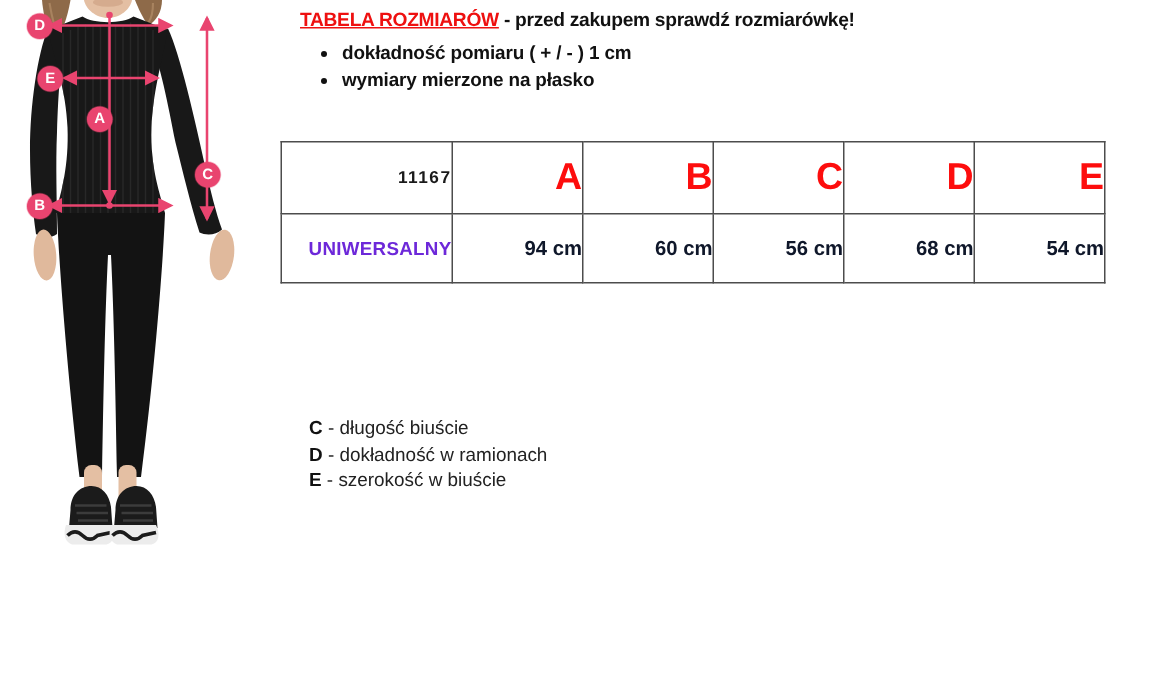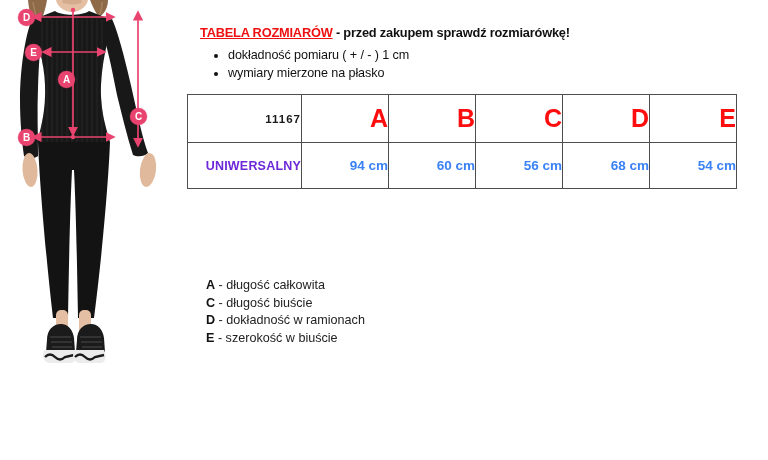--- a/index.html
+++ b/index.html
@@ -10,35 +10,35 @@
   
   .model-figure{position:absolute;left:0;top:0;width:170px;height:460px;}
   .model-figure svg{position:absolute;left:0;top:0;}
   .marker{
     position:absolute;width:17px;height:17px;border-radius:50%;
     background:#e9446f;color:#fff;font-weight:bold;font-size:10px;
     display:flex;align-items:center;justify-content:center;line-height:1;
     box-shadow:0 0 0 0.5px rgba(233,68,111,.35);
   }
   
-  .header-block{position:absolute;left:200px;top:24px;width:560px;}
+  .header-block{position:absolute;left:200px;top:4px;width:560px;}
   .title-line{font-size:12.8px;font-weight:bold;letter-spacing:-0.2px;line-height:17px;}
   .title-red{color:#ee1010;text-decoration:underline;}
   ul.bullets{margin:5px 0 0 0;padding-left:28px;list-style:disc;}
-  ul.bullets li{font-size:12.6px;font-weight:normal;line-height:18px;letter-spacing:-0.1px;}
+  ul.bullets li{font-size:12.6px;font-weight:bold;line-height:18px;letter-spacing:-0.1px;}
   
   table.size-table{position:absolute;left:187px;top:94px;border-collapse:collapse;table-layout:fixed;}
   table.size-table td{
     border:1.6px solid #4d4d4d;text-align:right;vertical-align:middle;
     background:#fff;padding:0;
   }
   td.model-no{width:113px;height:47px;font-size:11.5px;font-weight:bold;letter-spacing:1px;color:#1a1a1a;}
   td.col-letter{width:86px;height:47px;font-size:25px;font-weight:bold;color:#fd0d0d;}
   td.size-name{height:45px;font-size:12.5px;font-weight:bold;color:#6d28d9;letter-spacing:0.2px;}
-  td.value{height:45px;font-size:13.5px;font-weight:bold;color:#3b82f6;}
+  td.value{height:45px;font-size:13.5px;font-weight:bold;color:#0f172a;}
   
   .legend{position:absolute;left:206px;top:277px;}
   .legend-line{font-size:12.6px;line-height:17.6px;color:#222;}
   .legend-line b{color:#111;}
 </style>
 </head>
 <body>
 
 <div class="stage">
 
@@ -167,19 +167,18 @@
         <td class="value">94 cm</td>
         <td class="value">60 cm</td>
         <td class="value">56 cm</td>
         <td class="value">68 cm</td>
         <td class="value">54 cm</td>
       </tr>
     </tbody>
   </table>
 
   <div class="legend">
-    <div class="legend-line"><b>A</b><span> - długość całkowita</span></div>
     <div class="legend-line"><b>C</b><span> - długość biuście</span></div>
     <div class="legend-line"><b>D</b><span> - dokładność w ramionach</span></div>
     <div class="legend-line"><b>E</b><span> - szerokość w biuście</span></div>
   </div>
 
 </div>
 
 </body></html>

